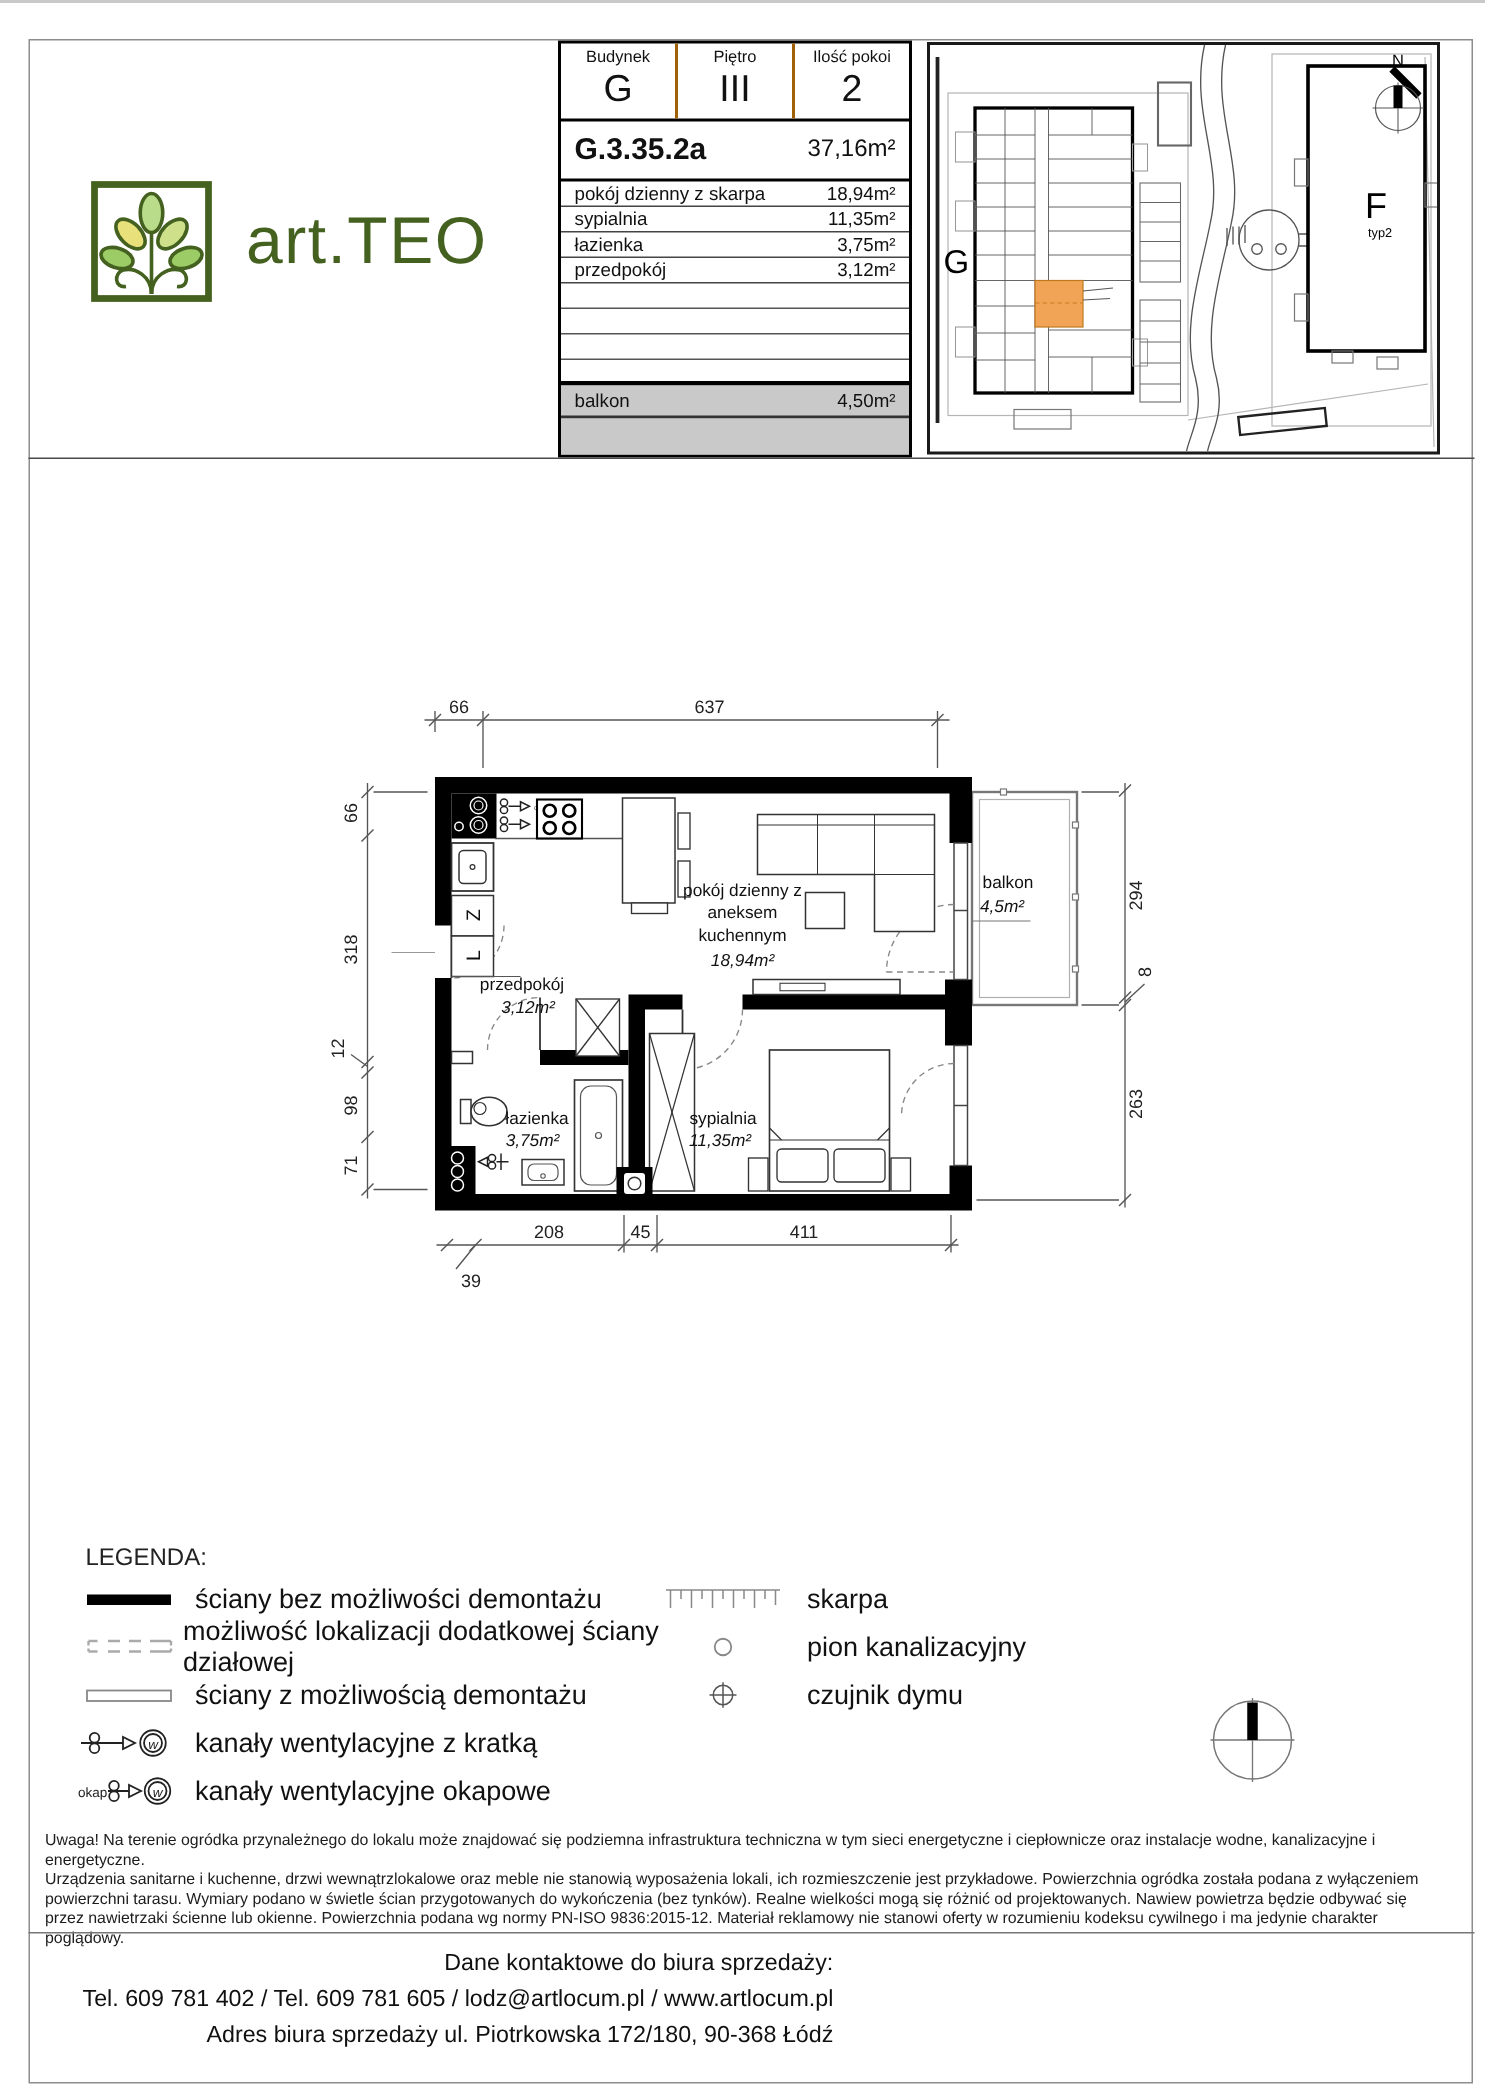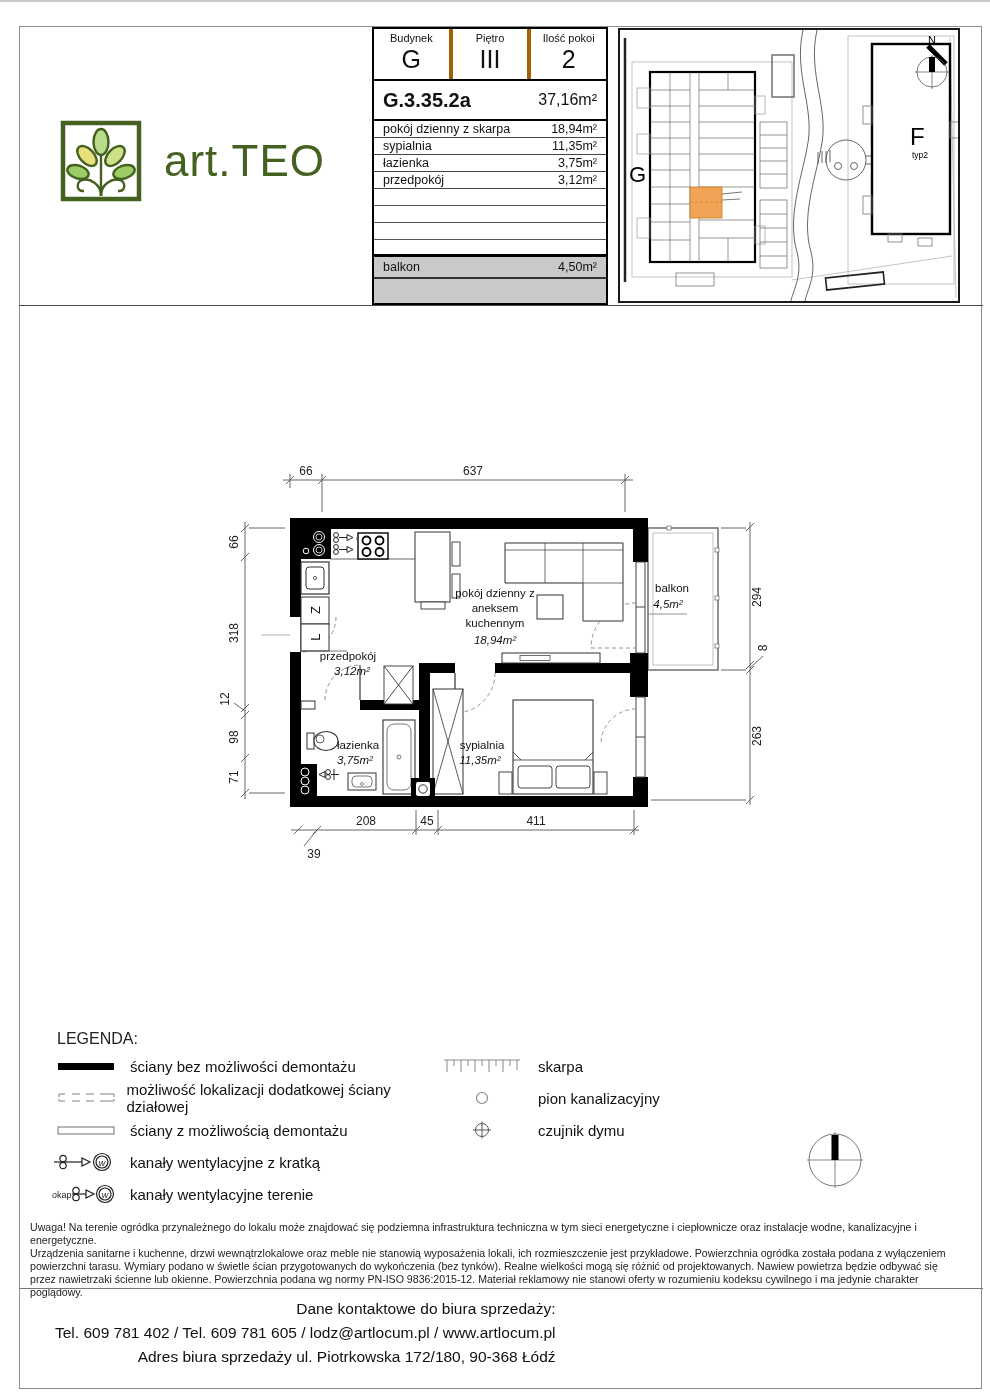--- a/index.html
+++ b/index.html
@@ -10,21 +10,21 @@
   .frame{position:absolute;left:19px;top:26px;width:963px;height:1363px;border:1px solid #8d8d8d;}
   .hline{position:absolute;left:19px;width:964px;height:1px;background:#4a4a4a;}
 
   
   .logo-teo{position:absolute;left:60px;top:120px;display:flex;align-items:center;}
   .logo-teo-text{font-size:44px;font-weight:normal;color:#44611f;letter-spacing:1px;margin-left:22px;}
 
   .spec-table{position:absolute;left:372px;top:27px;width:236px;height:278px;border:2px solid #000;
               display:flex;flex-direction:column;background:#fff;}
   .spec-cols{display:flex;height:52px;border-bottom:2px solid #000;}
-  .spec-col{flex:1;border-right:4px solid #a16207;text-align:center;padding-top:3px;}
+  .spec-col{flex:1;border-right:2px solid #a16207;text-align:center;padding-top:3px;}
   .spec-col:last-child{border-right:none;}
   .spec-col .lbl{font-size:11px;}
   .spec-col .val{font-size:25px;line-height:30px;}
   .spec-unit{height:40px;display:flex;justify-content:space-between;align-items:center;
              padding:0 9px;border-bottom:2px solid #000;}
   .spec-unit .uid{font-size:20px;font-weight:bold;}
   .spec-unit .uarea{font-size:16px;}
   .spec-row{height:17px;display:flex;justify-content:space-between;align-items:center;
             padding:0 9px;font-size:12.5px;border-bottom:1px solid #444;}
   .spec-row.empty{border-bottom:1px solid #555;}
@@ -35,21 +35,21 @@
   .siteplan{position:absolute;left:618px;top:28px;width:342px;height:275px;border:2px solid #1a1a1a;background:#fff;}
 
   
   .floorplan{position:absolute;left:215px;top:452px;width:560px;height:430px;}
 
   
   .legend-title{position:absolute;left:57px;top:1030px;font-size:16px;color:#222;}
   .legend-col{position:absolute;display:flex;flex-direction:column;}
   .legend-row{display:flex;align-items:center;height:32px;}
   .legend-sym{width:78px;display:flex;align-items:center;justify-content:flex-start;}
-  .legend-txt{font-size:15px;color:#111;}
+  .legend-txt{font-size:18px;color:#111;}
   .lc-left{left:52px;top:1050px;width:390px;}
   .lc-right{left:440px;top:1050px;width:310px;}
   .lc-right .legend-sym{width:98px;}
 
   .compass{position:absolute;left:803px;top:1128px;}
 
   
   .disclaimer{position:absolute;left:30px;top:1221px;width:928px;font-size:10.6px;line-height:13px;color:#1c1c1c;}
   .disclaimer p{margin:0 0 0 0;}
   .footer-text{position:absolute;left:55px;top:1297px;font-size:15.5px;line-height:24px;color:#101010;text-align:right;}
@@ -539,21 +539,21 @@
             <line x1="20" y1="13" x2="34" y2="13"></line>
             <circle cx="24" cy="9.5" r="3.2"></circle>
               <circle cx="24" cy="16.5" r="3.2"></circle>
             <path d="M34,9 L34,17 L42,13 Z"></path>
             <circle cx="53" cy="13" r="8.5"></circle>
               <circle cx="53" cy="13" r="6"></circle>
           </g>
           <text x="53" y="17" font-size="9" text-anchor="middle" fill="#222" font-style="italic">w</text>
         </svg>
       </span>
-      <span class="legend-txt">kanały wentylacyjne terenie</span>
+      <span class="legend-txt">kanały wentylacyjne okapowe</span>
     </div>
   </div>
 
   <div class="legend-col lc-right">
     <div class="legend-row">
       <span class="legend-sym">
         <svg width="90" height="18">
           <g stroke="#888" stroke-width="1" fill="none">
             <line x1="4" y1="3" x2="80" y2="3"></line>
             <line x1="7" y1="3" x2="7" y2="15"></line>

